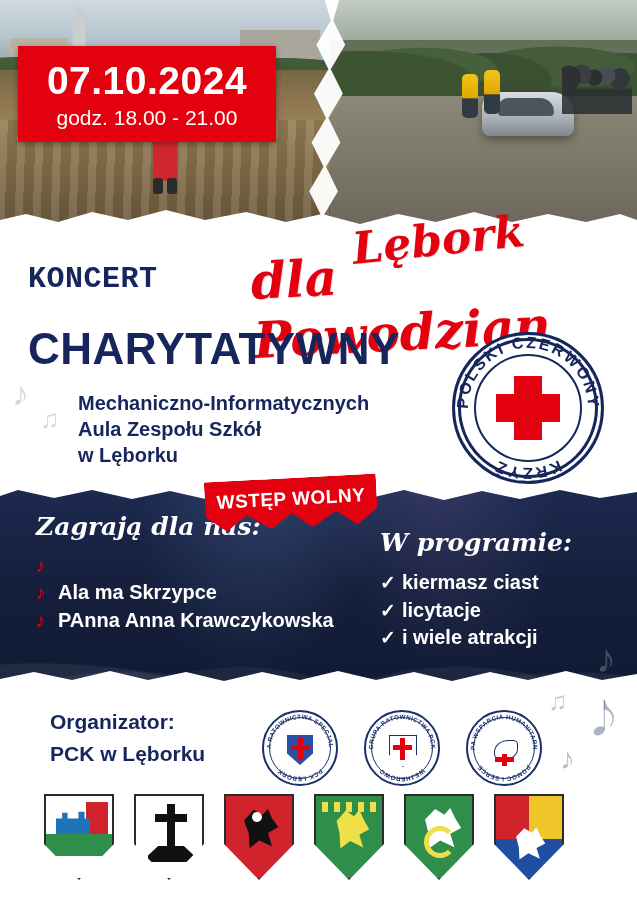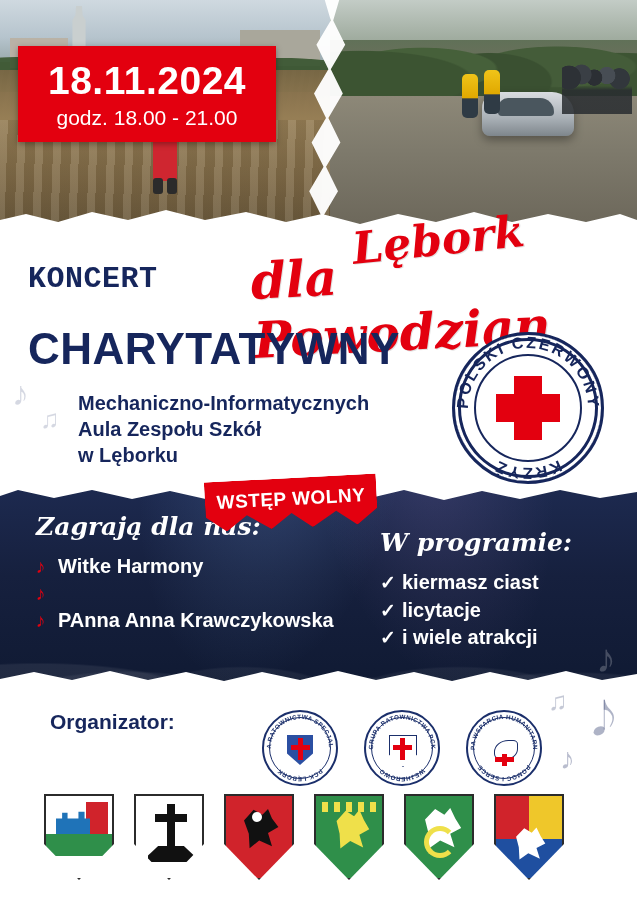--- a/index.html
+++ b/index.html
@@ -541,21 +541,21 @@
       <div class="pr-car"></div>
       <div class="pr-fire1"></div>
       <div class="pr-fire2"></div>
       <div class="pr-people"></div>
     </div>
     <div class="photo-tear"></div>
   </div>
   <div class="photo-bottom-tear"></div>
 
   <div class="date-badge">
-    <div class="date-main">18.11.2024</div>
+    <div class="date-main">07.10.2024</div>
     <div class="date-time">godz. 18.00 - 21.00</div>
   </div>
 
   <div class="headline-section">
 
     <span class="note" style="top:142px; left:12px;">♪</span>
     <span class="note" style="top:172px; left:40px; font-size:26px;">♫</span>
 
     <div class="lebork">Lębork</div>
     <div class="koncert">KONCERT</div>
@@ -589,24 +589,24 @@
   <div class="dark-section">
     <div class="spot1"></div>
     <div class="spot2"></div>
     <div class="crowd"></div>
     <div class="dark-top-tear"></div>
 
     <div class="col-left">
       <div class="col-title">Zagrają dla nas:</div>
       <div class="list-item">
         <span class="marker">♪</span>
-        <span>Witke Harmony</span>
       </div>
       <div class="list-item">
         <span class="marker">♪</span>
+        <span>Ala ma Skrzypce</span>
       </div>
       <div class="list-item">
         <span class="marker">♪</span>
         <span>PAnna Anna Krawczykowska</span>
       </div>
     </div>
 
     <div class="col-right">
       <div class="col-title">W programie:</div>
       <div class="list-item">
@@ -631,20 +631,21 @@
   <div class="ribbon-text">WSTĘP WOLNY</div>
 
   <div class="organizer-section">
 
     <span class="note" style="top:6px; left:592px; font-size:46px; color:rgba(22,38,92,.35);">𝅘𝅥𝅮</span>
     <span class="note" style="top:56px; left:560px; font-size:30px; color:rgba(22,38,92,.3);">♪</span>
     <span class="note" style="top:0px; left:548px; font-size:26px; color:rgba(22,38,92,.25);">♫</span>
 
     <div class="organizer-text">
       <div>Organizator:</div>
+      <div>PCK w Lęborku</div>
     </div>
 
     <div class="org-logos">
       <div class="org-logo">
         <div class="ring2"></div>
         <div class="org-emblem">
           <div class="shield-grp"></div>
           <div class="em-cross-v"></div>
           <div class="em-cross-h"></div>
         </div>

